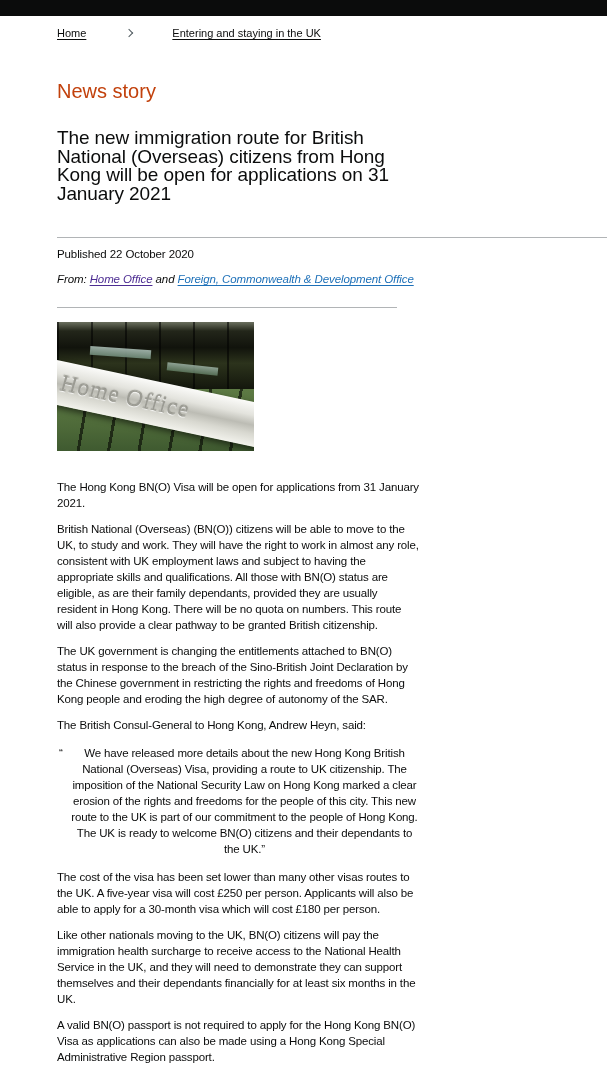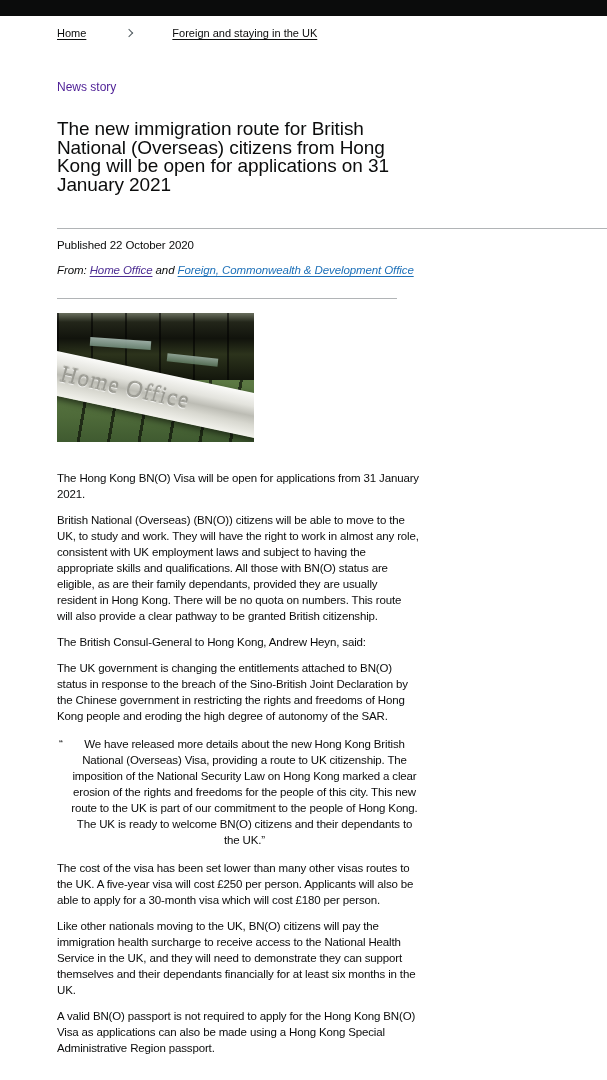--- a/index.html
+++ b/index.html
@@ -38,22 +38,22 @@
     width: 5px;
     height: 5px;
     border-right: 1.5px solid #505a5f;
     border-top: 1.5px solid #505a5f;
     transform: rotate(45deg);
     margin: 0 8px 1px 8px;
   }
   
   .kicker {
     margin: 41px 0 0;
-    font-size: 12px;
-    color: #4c1d95;
+    font-size: 20px;
+    color: #c2410c;
   }
   .title {
     margin: 5px 0 0;
     font-size: 20px;
     line-height: 25px;
     font-weight: bold;
     max-width: 414px;
     letter-spacing: -0.2px;
   }
   .lead {
@@ -164,21 +164,21 @@
 </head>
 <body>
 
 <div class="topbar"></div>
 
 <div class="page">
 
   <nav class="breadcrumb">
     <a href="#" class="crumb">Home</a>
     <span class="chev"></span>
-    <a href="#" class="crumb">Foreign and staying in the UK</a>
+    <a href="#" class="crumb">Entering and staying in the UK</a>
   </nav>
 
   <main>
 
     <p class="kicker">News story</p>
 
 
     <p class="lead">The new immigration route for British National (Overseas) citizens from Hong Kong will be open for applications on 31 January 2021</p>
 
     <hr class="rule rule-full">
@@ -200,22 +200,22 @@
       <div class="ph-hl2"></div>
       <div class="ph-grass"></div>
       <div class="ph-band">
         <span class="sign-text">Home Office</span>
       </div>
     </figure>
 
     <div class="body">
       <p>The Hong Kong BN(O) Visa will be open for applications from 31 January 2021.</p>
       <p>British National (Overseas) (BN(O)) citizens will be able to move to the UK, to study and work. They will have the right to work in almost any role, consistent with UK employment laws and subject to having the appropriate skills and qualifications. All those with BN(O) status are eligible, as are their family dependants, provided they are usually resident in Hong Kong. There will be no quota on numbers. This route will also provide a clear pathway to be granted British citizenship.</p>
+      <p>The UK government is changing the entitlements attached to BN(O) status in response to the breach of the Sino-British Joint Declaration by the Chinese government in restricting the rights and freedoms of Hong Kong people and eroding the high degree of autonomy of the SAR.</p>
       <p>The British Consul-General to Hong Kong, Andrew Heyn, said:</p>
-      <p>The UK government is changing the entitlements attached to BN(O) status in response to the breach of the Sino-British Joint Declaration by the Chinese government in restricting the rights and freedoms of Hong Kong people and eroding the high degree of autonomy of the SAR.</p>
 
       <blockquote>
         <span class="qmark">“</span>
         <p class="qtext">We have released more details about the new Hong Kong British National (Overseas) Visa, providing a route to UK citizenship. The imposition of the National Security Law on Hong Kong marked a clear erosion of the rights and freedoms for the people of this city. This new route to the UK is part of our commitment to the people of Hong Kong. The UK is ready to welcome BN(O) citizens and their dependants to the UK.”</p>
       </blockquote>
 
       <p>The cost of the visa has been set lower than many other visas routes to the UK. A five-year visa will cost £250 per person. Applicants will also be able to apply for a 30-month visa which will cost £180 per person.</p>
       <p>Like other nationals moving to the UK, BN(O) citizens will pay the immigration health surcharge to receive access to the National Health Service in the UK, and they will need to demonstrate they can support themselves and their dependants financially for at least six months in the UK.</p>
       <p>A valid BN(O) passport is not required to apply for the Hong Kong BN(O) Visa as applications can also be made using a Hong Kong Special Administrative Region passport.</p>
     </div>

